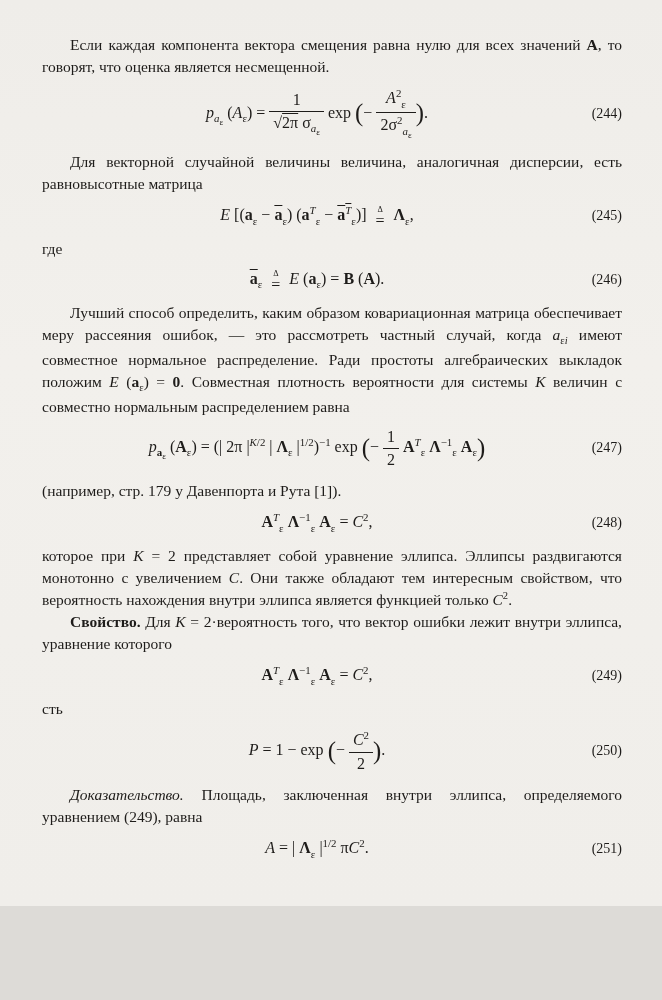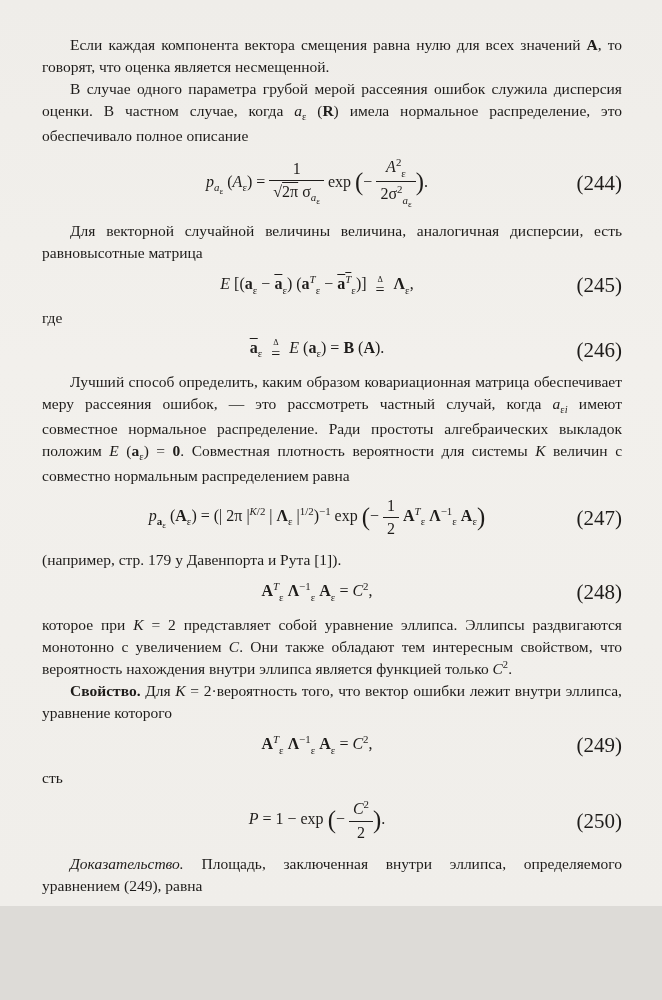--- a/index.html
+++ b/index.html
@@ -26,21 +26,21 @@
     position:relative;
     margin:9px 0 10px;
     text-align:center;
     font-size:16px;
     line-height:1.25;
   }
   .eq-body { display:inline-block; vertical-align:middle; padding-right:30px; }
   .eq-num {
     position:absolute; right:0; top:50%;
     transform:translateY(-50%);
-    font-size:21px;
+    font-size:14px;
   }
   sub { font-size:0.68em; }
   sup { font-size:0.68em; }
   sub sub, sub i sub { font-size:0.82em; }
   .frac { display:inline-block; vertical-align:middle; text-align:center; }
   .frac .num { display:block; padding:0 4px 1px; border-bottom:1px solid #1e1c1a; }
   .frac .den { display:block; padding:1px 4px 0; }
   .ov { text-decoration:overline;margin-top:28px; }
   .big { font-size:1.55em; vertical-align:middle; font-weight:400; }
   .deq { display:inline-flex; flex-direction:column; align-items:center; vertical-align:middle; margin:0 5px; }
@@ -51,21 +51,20 @@
     text-align:center; font-size:14.5px;
   }
 </style>
 </head>
 <body>
 
 <div class="page">
 
   <p class="para indent">Если каждая компонента  вектора смещения равна нулю для всех значений <b>А</b>, то говорят, что оценка является несмещенной.</p>
 
-  <p class="para indent">В случае одного параметра грубой мерой рассеяния ошибок служила дисперсия оценки. В частном случае, когда <i>a</i><sub>ε</sub> (<b>R</b>) имела нормальное распределение, это обеспечивало полное описание</p>
 
   <div class="equation">
     <span class="eq-body"><i>p</i><sub><i>a</i><sub>ε</sub></sub> (<i>A</i><sub>ε</sub>) = <span class="frac"><span class="num">1</span><span class="den">√<span class="ov">2π</span> σ<sub><i>a</i><sub>ε</sub></sub></span></span> exp <span class="big">(</span>− <span class="frac"><span class="num"><i>A</i><sup>2</sup><sub>ε</sub></span><span class="den">2σ<sup>2</sup><sub><i>a</i><sub>ε</sub></sub></span></span><span class="big">)</span>.</span>
     <span class="eq-num">(244)</span>
   </div>
 
   <p class="para indent">Для векторной случайной величины величина, аналогичная дисперсии, есть равновысотные матрица</p>
 
   <div class="equation">
     <span class="eq-body"><i>E</i> [(<b>a</b><sub>ε</sub> − <span class="ov"><b>a</b></span><sub>ε</sub>) (<b>a</b><sup><i>T</i></sup><sub>ε</sub> − <span class="ov"><b>a</b><sup><i>T</i></sup></span><sub>ε</sub>)] <span class="deq">

